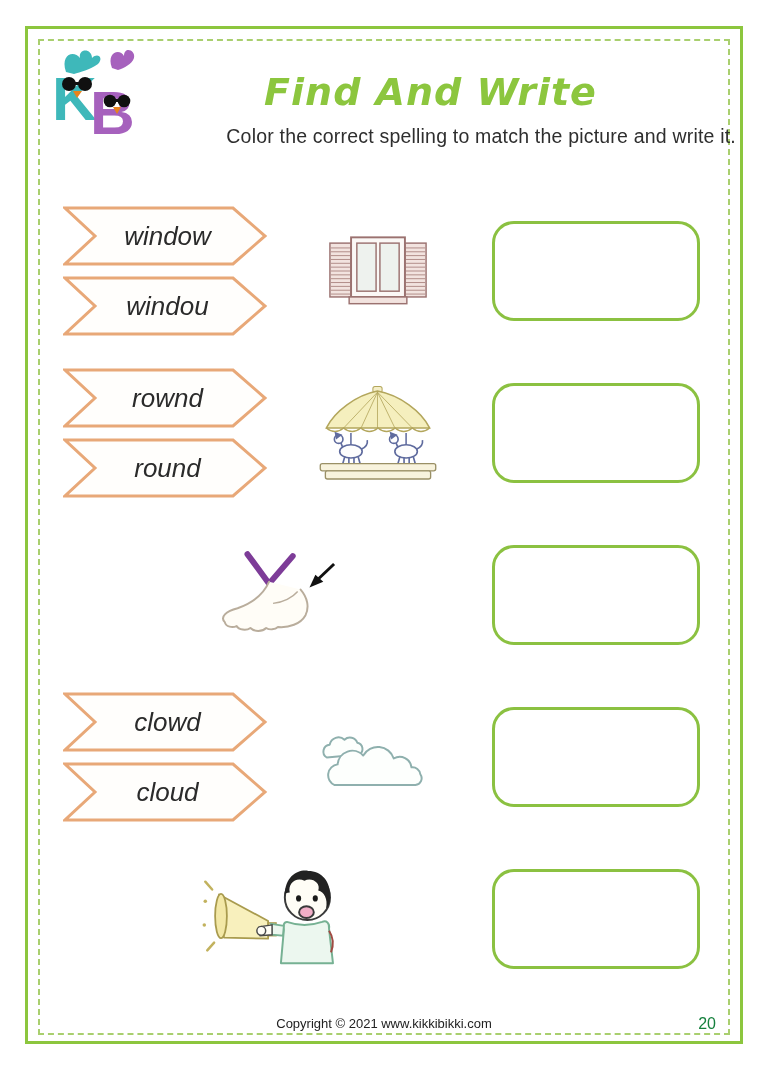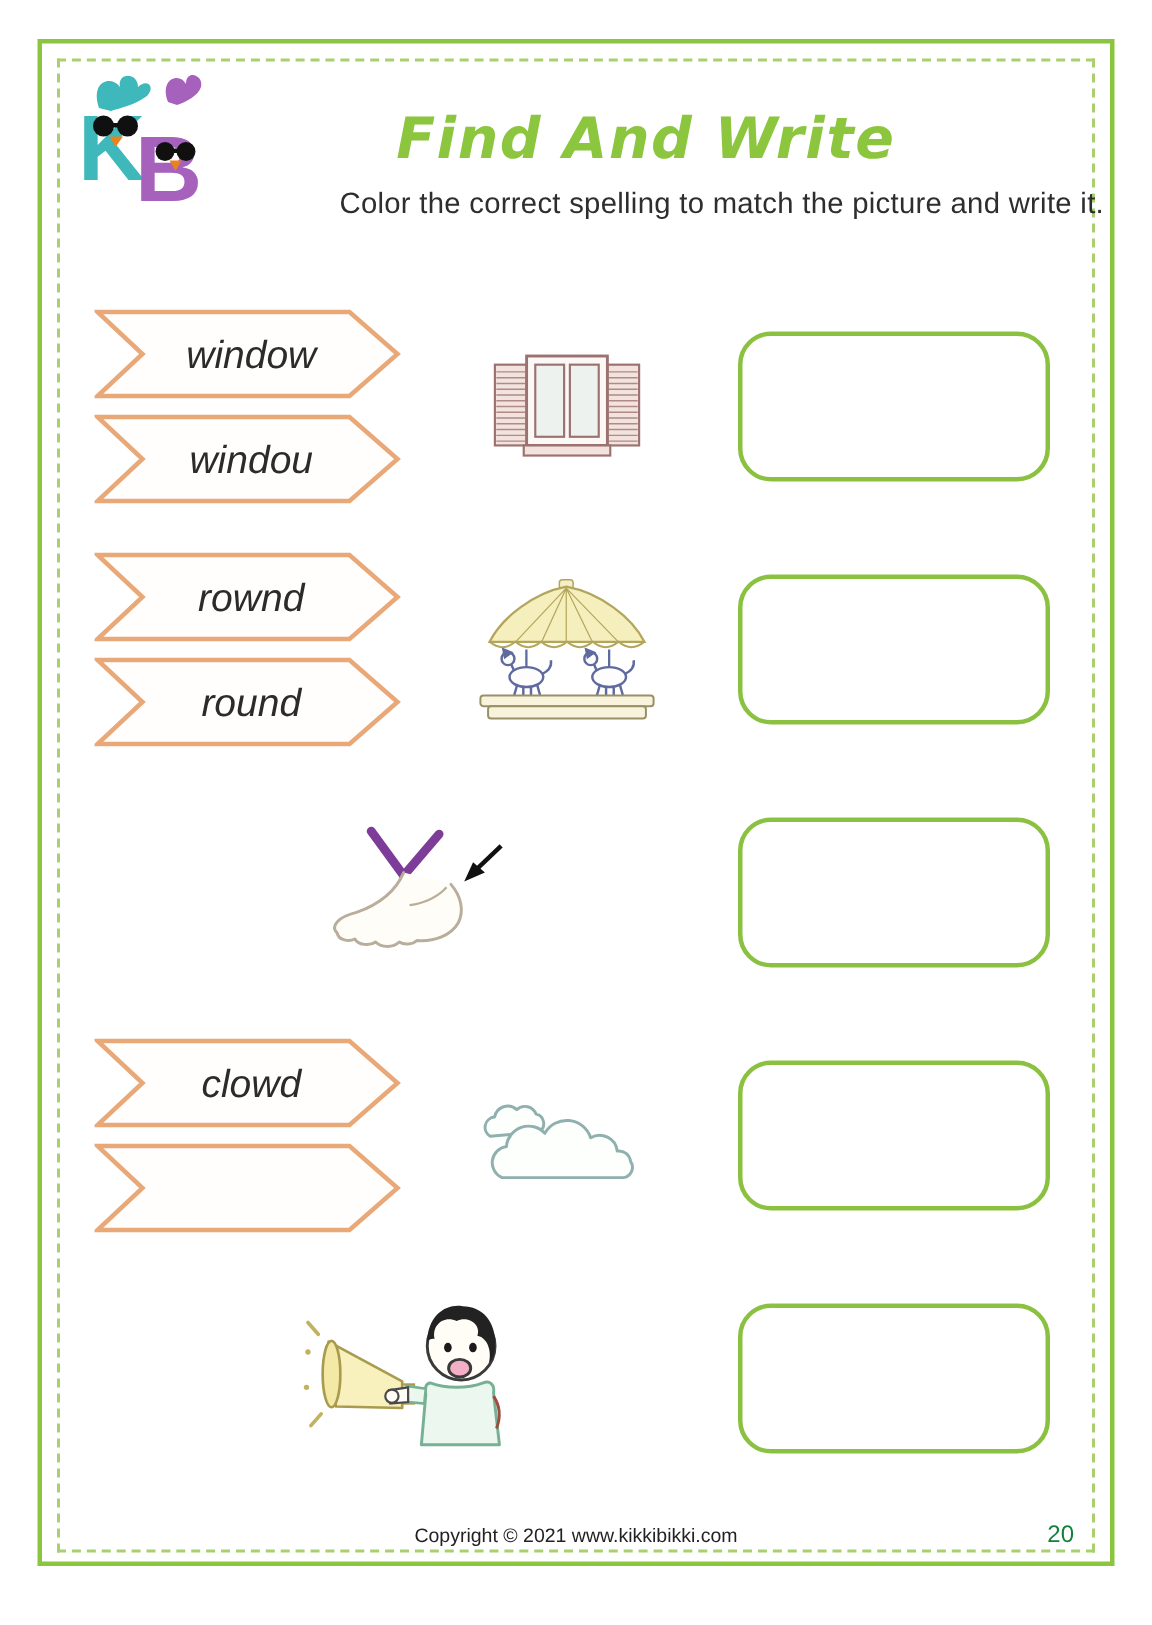--- a/index.html
+++ b/index.html
@@ -189,20 +189,21 @@
       <div class="banner">
         <svg viewBox="0 0 205 60">
             <polygon points="2,2 170,2 202,30 170,58 2,58 32,30" fill="#fffefc" stroke="#e8a878" stroke-width="3"></polygon>
           </svg>
         <span class="word">clowd</span>
       </div>
       <div class="banner">
         <svg viewBox="0 0 205 60">
             <polygon points="2,2 170,2 202,30 170,58 2,58 32,30" fill="#fffefc" stroke="#e8a878" stroke-width="3"></polygon>
           </svg>
+        <span class="word">cloud</span>
       </div>
     </div>
     <div class="picture">
       <svg viewBox="0 0 132 72" width="130" height="71">
         <path d="M14,36 a7,7 0 0 1 3,-13 a9,9 0 0 1 15,-5 a8,8 0 0 1 13,3 a6.5,6.5 0 0 1 2,12 z" fill="#fdfffd" stroke="#8fb0ae" stroke-width="2" stroke-linejoin="round"></path>
         <path d="M22,64 a11,11 0 0 1 3,-21 a15,15 0 0 1 26,-9 a17,17 0 0 1 31,3 a12,12 0 0 1 18,9 a8,8 0 0 1 9,7 a7,7 0 0 1 -5,11 z" fill="#fdfffd" stroke="#8fb0ae" stroke-width="2" stroke-linejoin="round"></path>
       </svg>
     </div>
     <div class="answerwrap">
         <div class="answer-box"></div>

